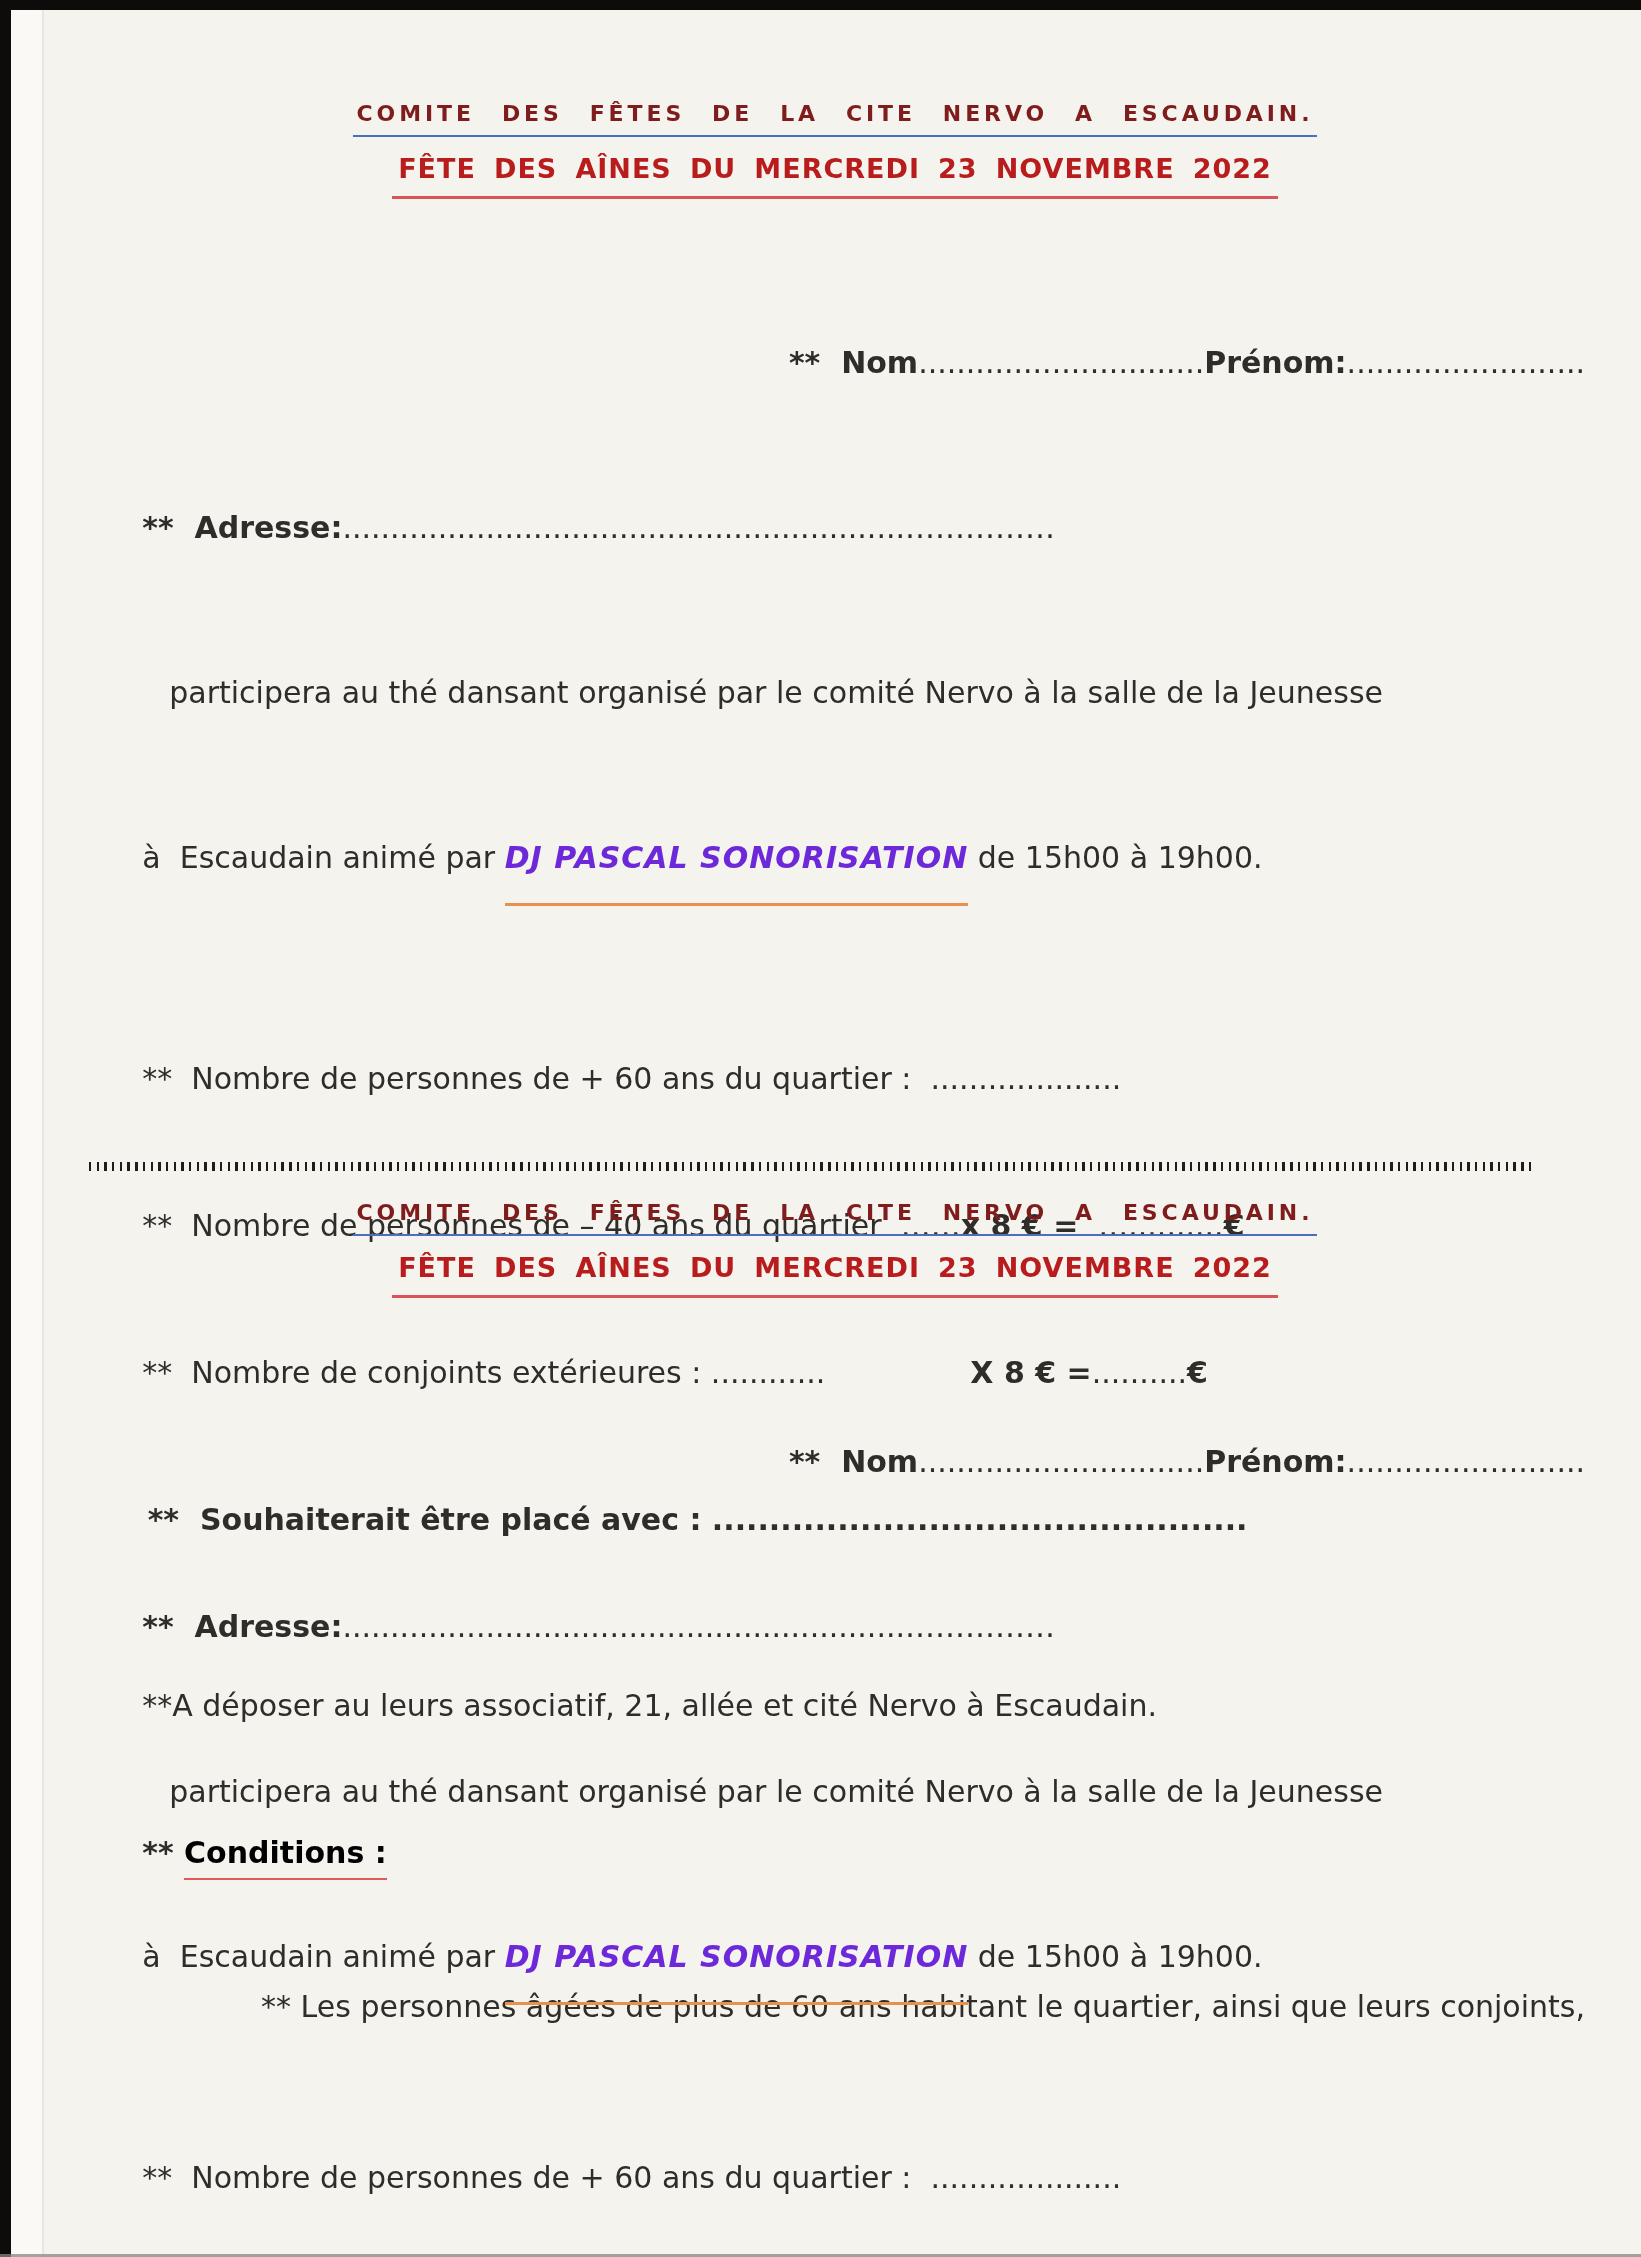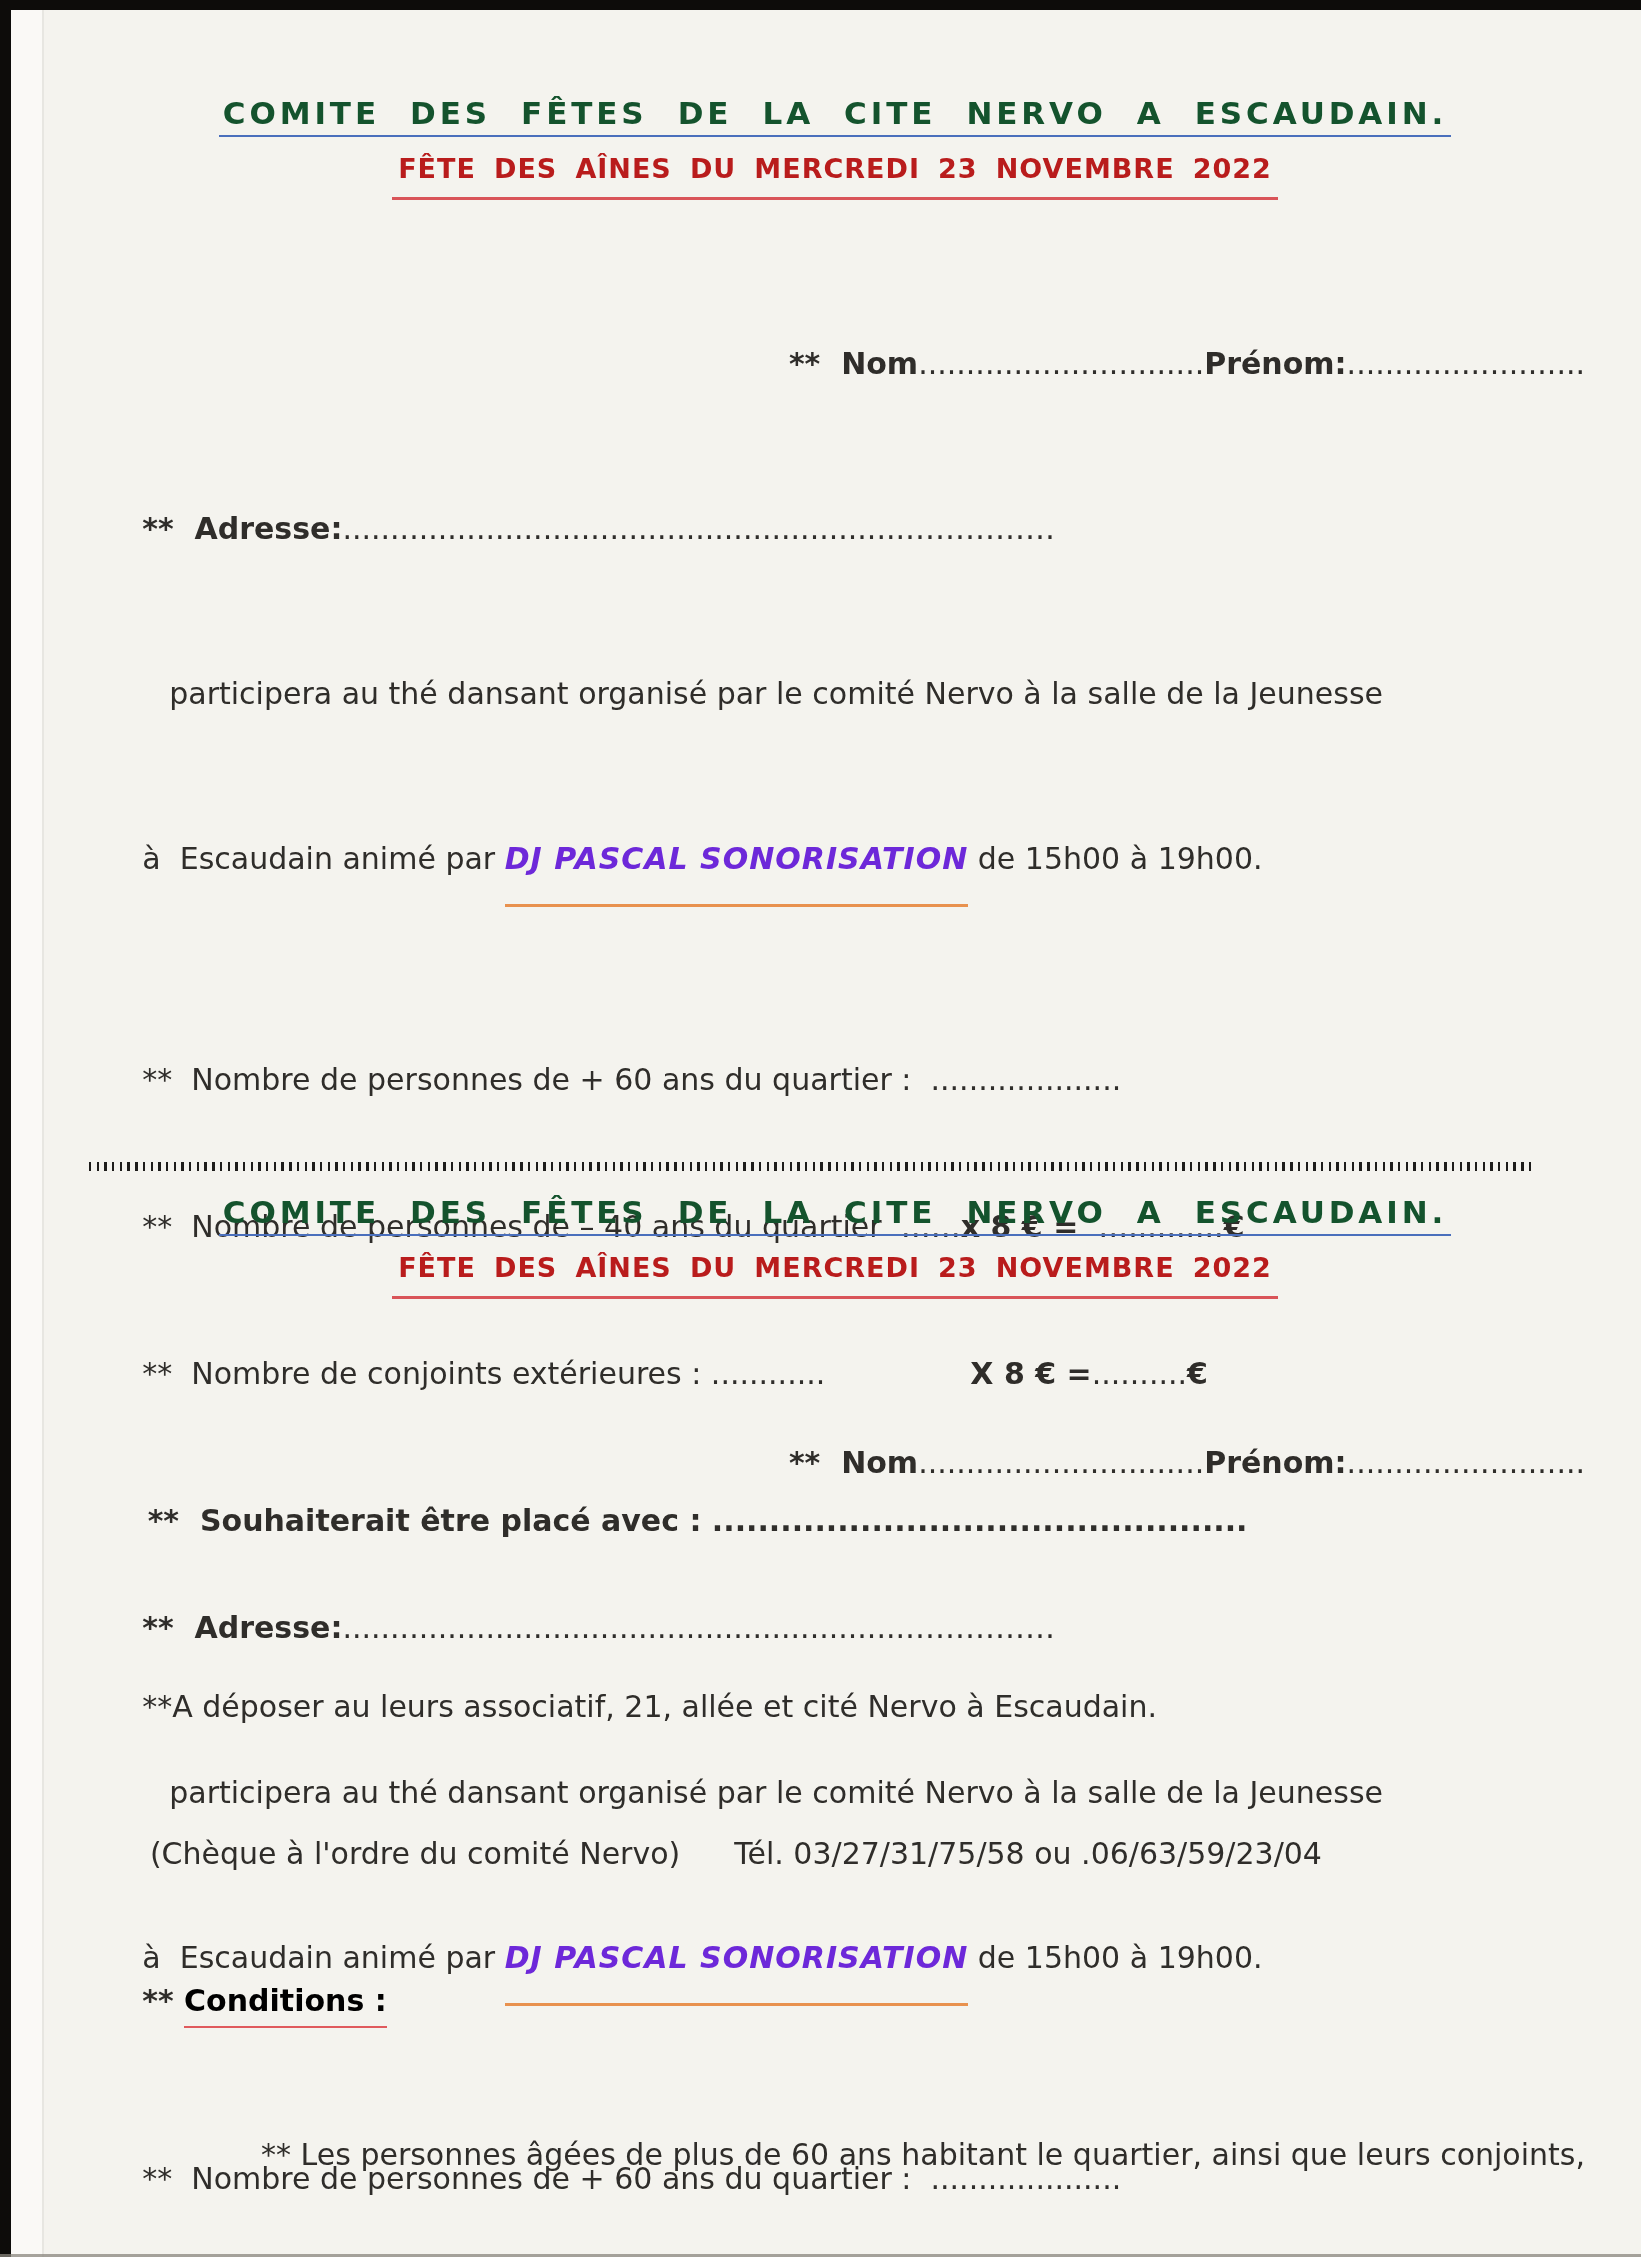--- a/index.html
+++ b/index.html
@@ -19,23 +19,23 @@
   .paper-crease { position:absolute; left:42px; top:9.7px; bottom:0; width:1.9px; background:rgba(0,0,0,0.05); }
   .paper-margin { position:absolute; left:10.6px; top:9.7px; bottom:0; width:31px; background:#faf9f6; }
 
   .copy { position:absolute; left:85px; width:1500px; }
   #copy1 { top:95px; }
   #copy2 { top:1194px; }
 
   .h-org { text-align:center; line-height:37px; }
   .h-org span {
     display:inline-block;
-    font-size:31px; font-weight:bold;
+    font-size:22px; font-weight:bold;
     letter-spacing:3.9px; word-spacing:15.4px;
-    color:#14532d;
+    color:#7f1d1d;
     border-bottom:2.9px solid #4a6fbc;
     padding:0 3.9px 2.9px 3.9px;
     text-align:right;
   }
   .h-event { text-align:center; line-height:48px; margin-top:7.7px; }
   .h-event span {
     display:inline-block;
     font-size:27px; font-weight:bold;
     letter-spacing:1px; word-spacing:7.7px;
     color:#b91c1c;
@@ -115,23 +115,20 @@
     <div class="line l-ext">
       <span>**  Nombre de conjoints extérieures : ............</span><span class="gap-x"></span><span class="b">X 8 € =</span><span>..........</span><span class="b">€</span>
     </div>
     <div class="line l-souhait b">
       <span>**  Souhaiterait être placé avec : ...............................................</span>
     </div>
 
     <div class="line l-deposer">
       <span>**A déposer au leurs associatif, 21, allée et cité Nervo à Escaudain.</span>
     </div>
-    <div class="line l-cheque">
-      <span>(Chèque à l'ordre du comité Nervo)</span><span class="gap-lg"></span><span>Tél. 03/27/31/75/58 ou .06/63/59/23/04</span>
-    </div>
     <div class="line l-conditions">
       <span class="b">** </span><span class="conditions-label">Conditions :</span>
     </div>
     <div class="line l-personnes">
       <span>** Les personnes âgées de plus de 60 ans habitant le quartier, ainsi que leurs conjoints,</span>
     </div>
     <div class="line l-invitees">
       
     </div>
 

